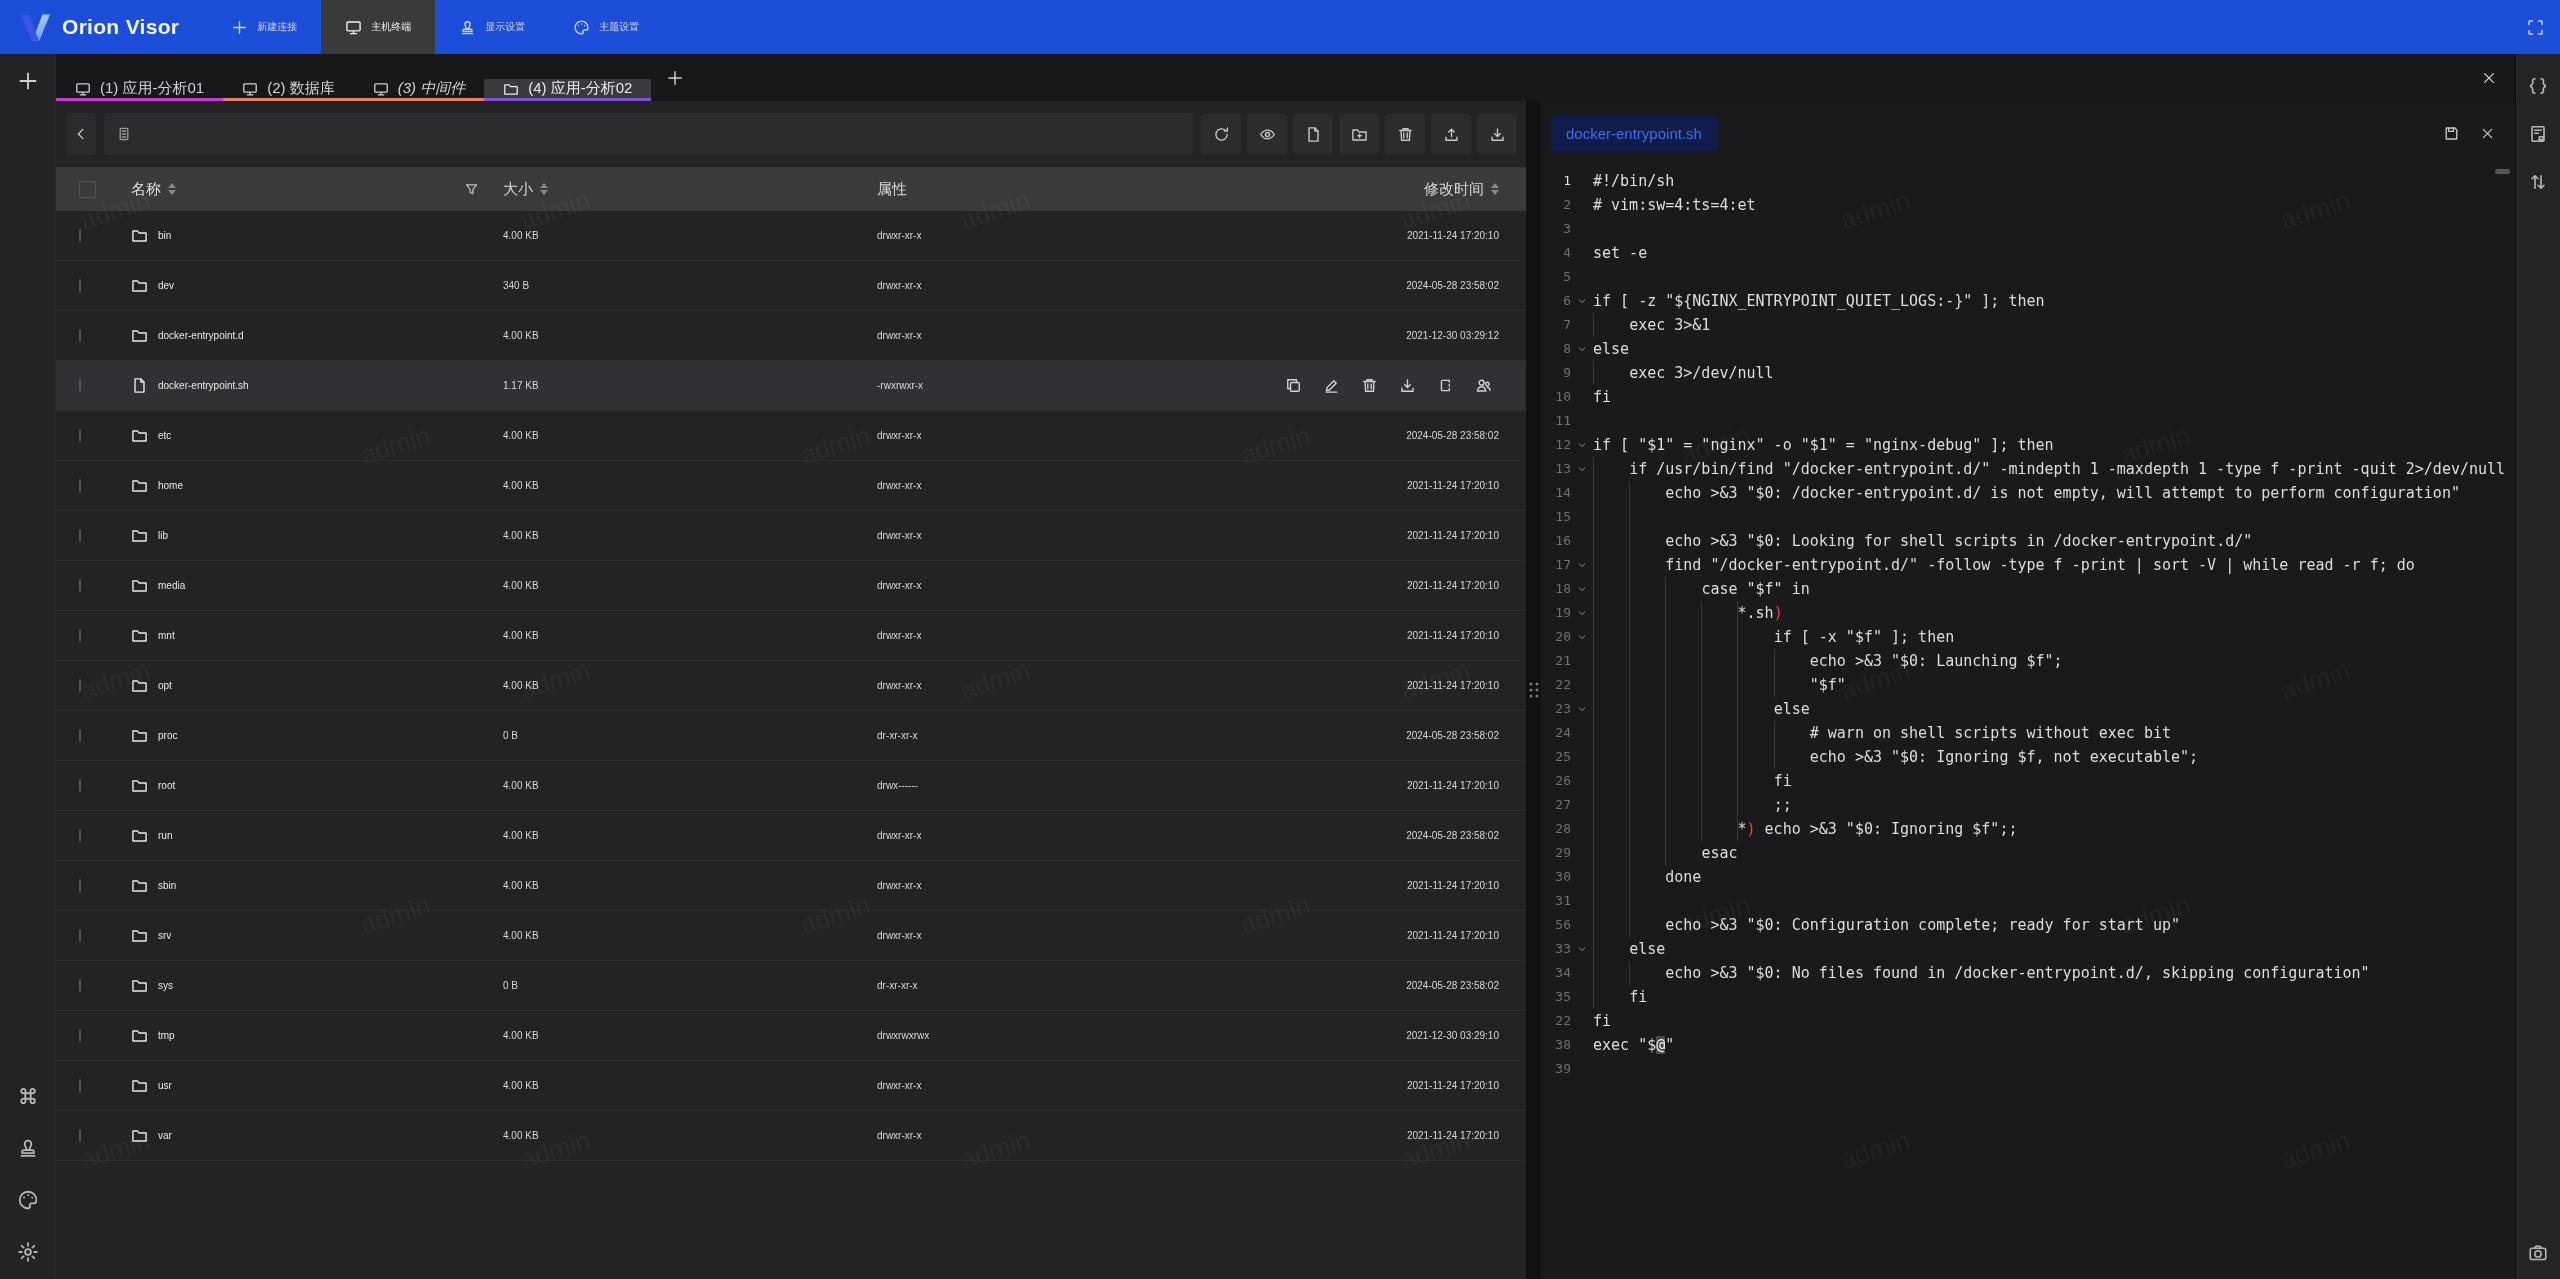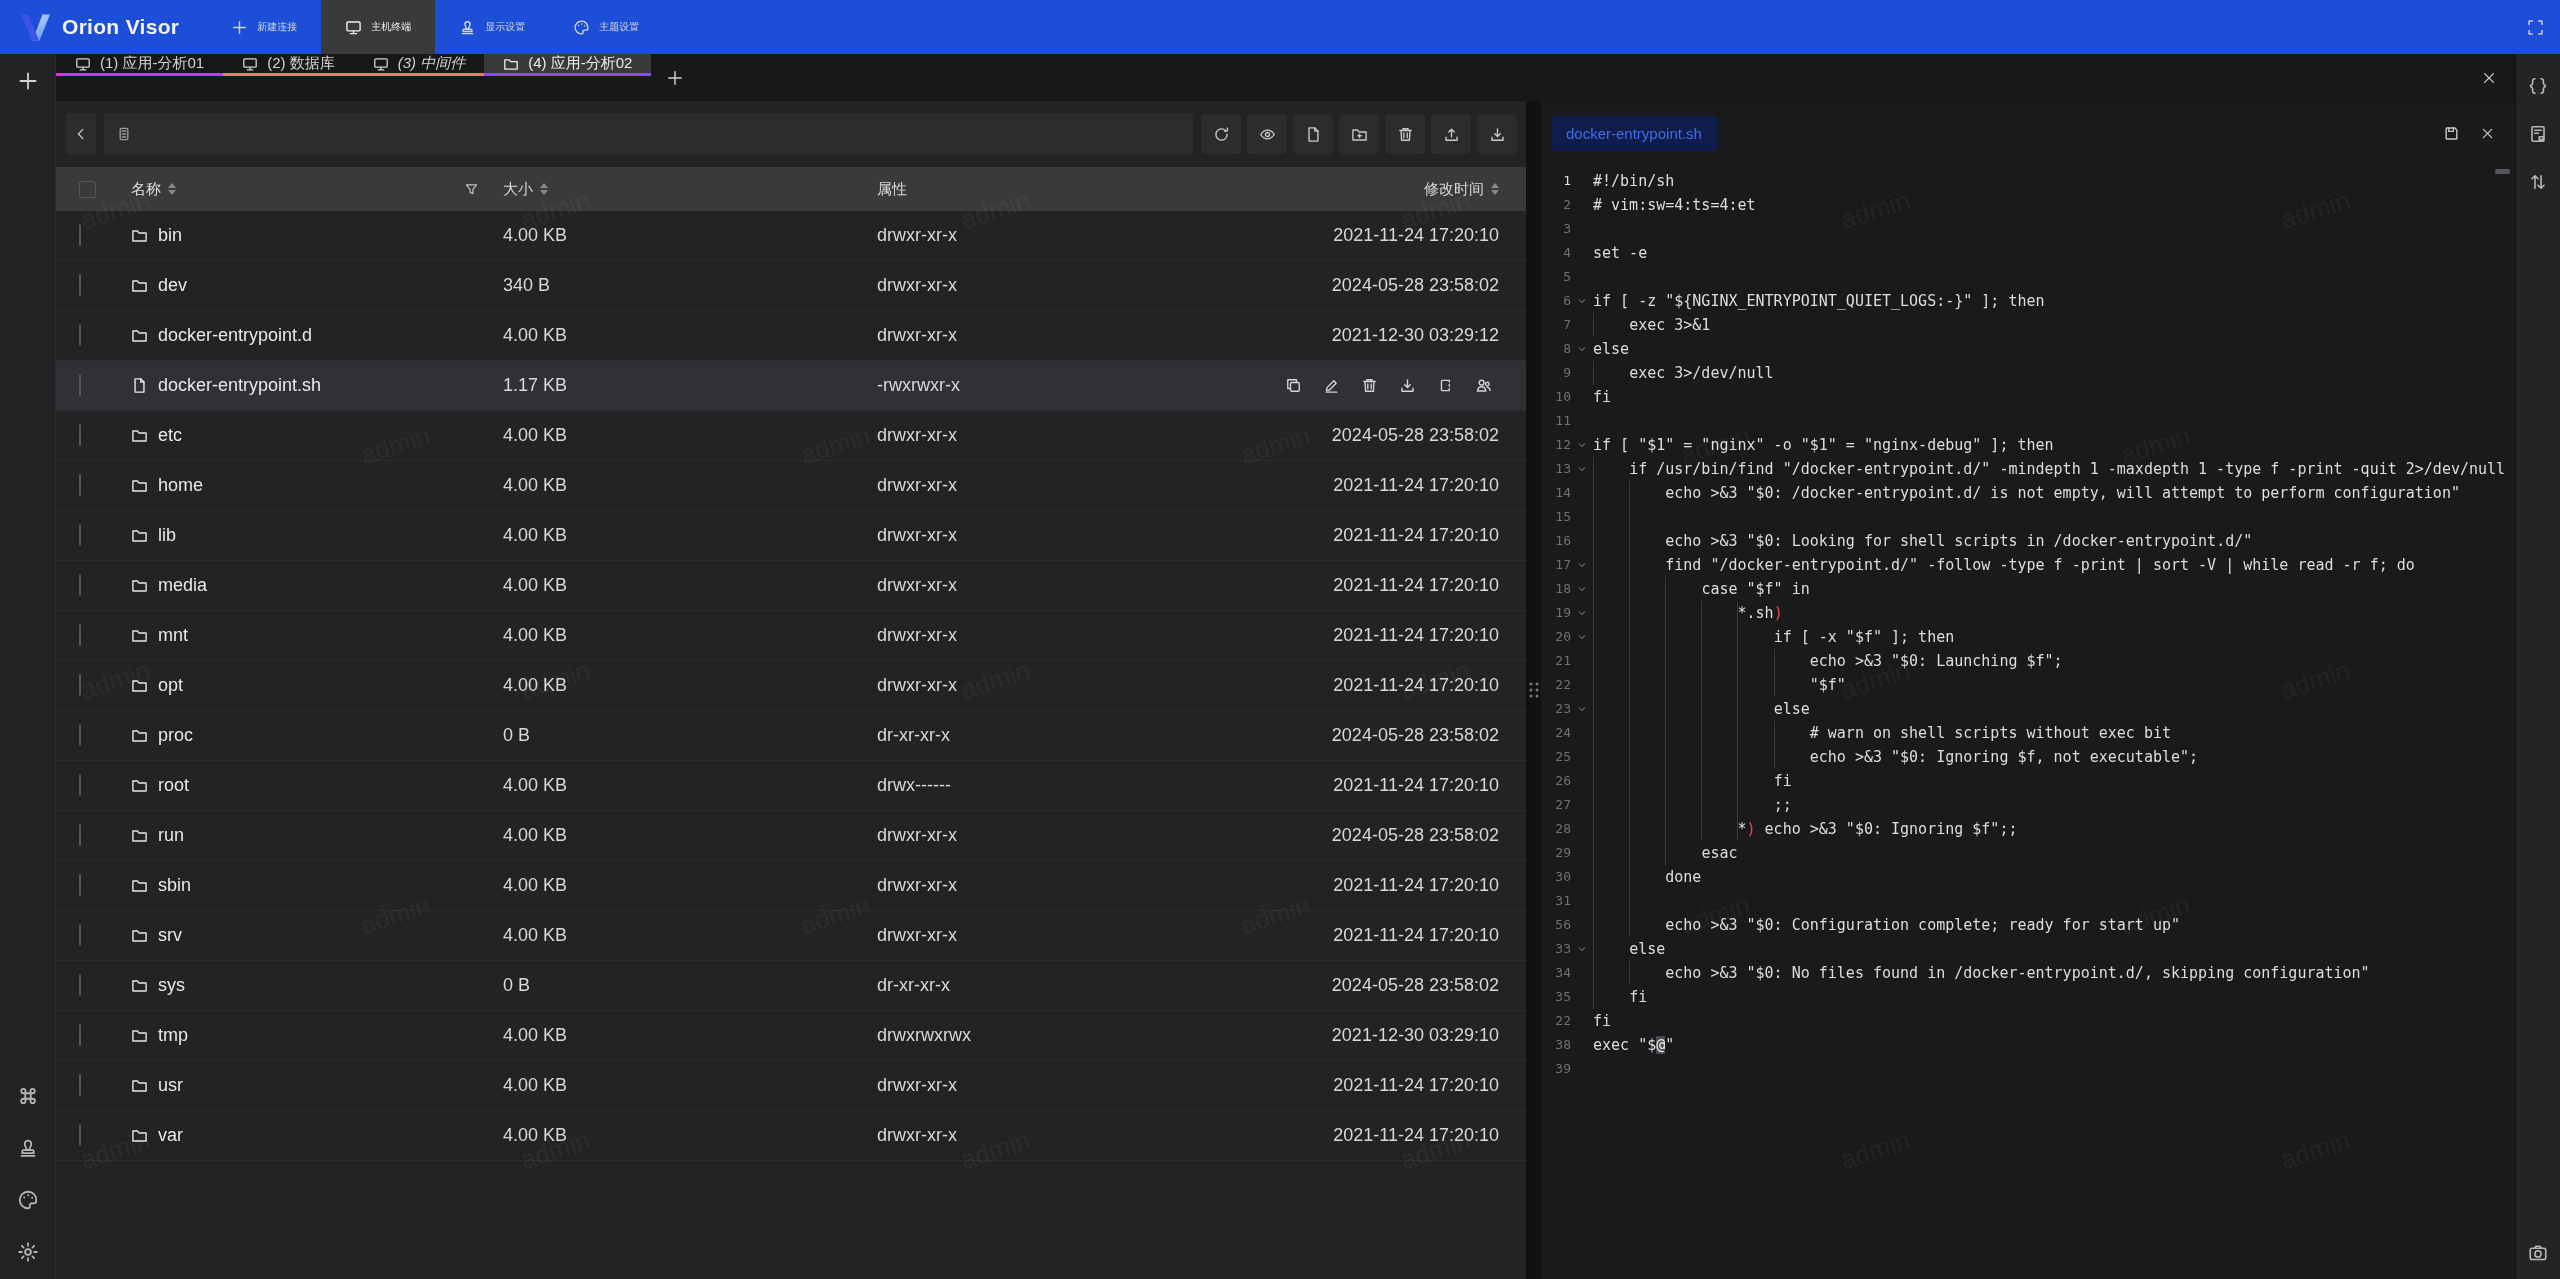--- a/index.html
+++ b/index.html
@@ -33,21 +33,21 @@
   .content-row{flex:1;display:flex;min-height:0;background:#232325}
   .file-panel{width:1470px;flex:none;display:flex;flex-direction:column;background:#232325}
   .fm-toolbar{height:66px;display:flex;align-items:center;padding:0 9px 0 10px}
   .back-btn{width:30px;height:42px;background:#2c2c2e;border:0;border-radius:4px;display:flex;align-items:center;justify-content:center;color:#c9c9cb;cursor:pointer;flex:none}
   .path-input{flex:1;height:42px;background:#2c2c2e;border-radius:4px;display:flex;align-items:center;padding:0 12px;gap:9px;margin-left:8px;color:#9a9a9d}
   .path-input input{flex:1;background:transparent;border:0;outline:0;color:#e0e0e2;font-size:14.5px}
   .fm-btns{display:flex;gap:6px;margin-left:8px}
   .fm-btn{width:40px;height:40px;background:#2c2c2e;border:0;border-radius:4px;display:flex;align-items:center;justify-content:center;color:#c9c9cb;cursor:pointer}
   .fm-header{height:44px;background:#3a3a3d;display:grid;grid-template-columns:75px 360px 374px 374px 1fr;align-items:center;font-size:15px;color:#e0e0e2;flex:none}
   .fm-rows{flex:1;overflow:hidden}
-  .frow{height:49px;display:grid;grid-template-columns:75px 360px 374px 374px 1fr;align-items:center;border-bottom:1px solid #2d2d30;font-size:18px;cursor:pointer}
+  .frow{height:49px;display:grid;grid-template-columns:75px 360px 374px 374px 1fr;align-items:center;border-bottom:1px solid #2d2d30;font-size:10px;cursor:pointer}
   .frow.hov{background:#313135}
   .c-check{padding-left:23px}
   .checkbox{width:15px;height:15px;border:1px solid #55555a;border-radius:2px;background:transparent;cursor:pointer}
   .c-name{display:flex;align-items:center;gap:10px;color:#e9e9ea;overflow:hidden}
   .c-size,.c-perm{padding-left:12px;color:#d8d8da}
   .c-time{display:flex;justify-content:flex-end;padding-right:27px;color:#d8d8da}
   .row-actions{display:flex;justify-content:flex-end;align-items:center;gap:21px;padding-right:34px;color:#d4d4d6}
   .row-actions .ai{cursor:pointer}
   .hcell{display:flex;align-items:center}
   .sort{display:inline-flex;flex-direction:column;gap:2px;margin-left:7px}
@@ -177,21 +177,21 @@
               <circle cx="8" cy="8" r="2.1"></circle>
               <path d="M8 1.6v1.9M8 12.5v1.9M1.6 8h1.9M12.5 8h1.9M3.5 3.5l1.3 1.3M11.2 11.2l1.3 1.3M12.5 3.5l-1.3 1.3M4.8 11.2l-1.3 1.3"></path>
             </svg>
           </span>
         </div>
     </aside>
 
     <div class="main-col">
 
       <div class="tab-bar">
-        <div id="tabs" style="display:flex;align-items:flex-start">
+        <div id="tabs" style="display:flex;align-items:flex-end">
             <div class="tab" style="border-bottom-color: rgb(207, 54, 221);">
               <svg width="16" height="16" viewBox="0 0 16 16" fill="none" stroke="currentColor" stroke-width="1.3" stroke-linecap="round" stroke-linejoin="round">
                 <rect x="1.8" y="2.8" width="12.4" height="8.4" rx="1"></rect>
                 <path d="M8 11.5v2.2M5.2 13.8h5.6"></path>
               </svg>
               <span>(1) 应用-分析01</span>
             </div>
             <div class="tab" style="border-bottom-color: rgb(239, 122, 99);">
               <svg width="16" height="16" viewBox="0 0 16 16" fill="none" stroke="currentColor" stroke-width="1.3" stroke-linecap="round" stroke-linejoin="round">
                 <rect x="1.8" y="2.8" width="12.4" height="8.4" rx="1"></rect>

